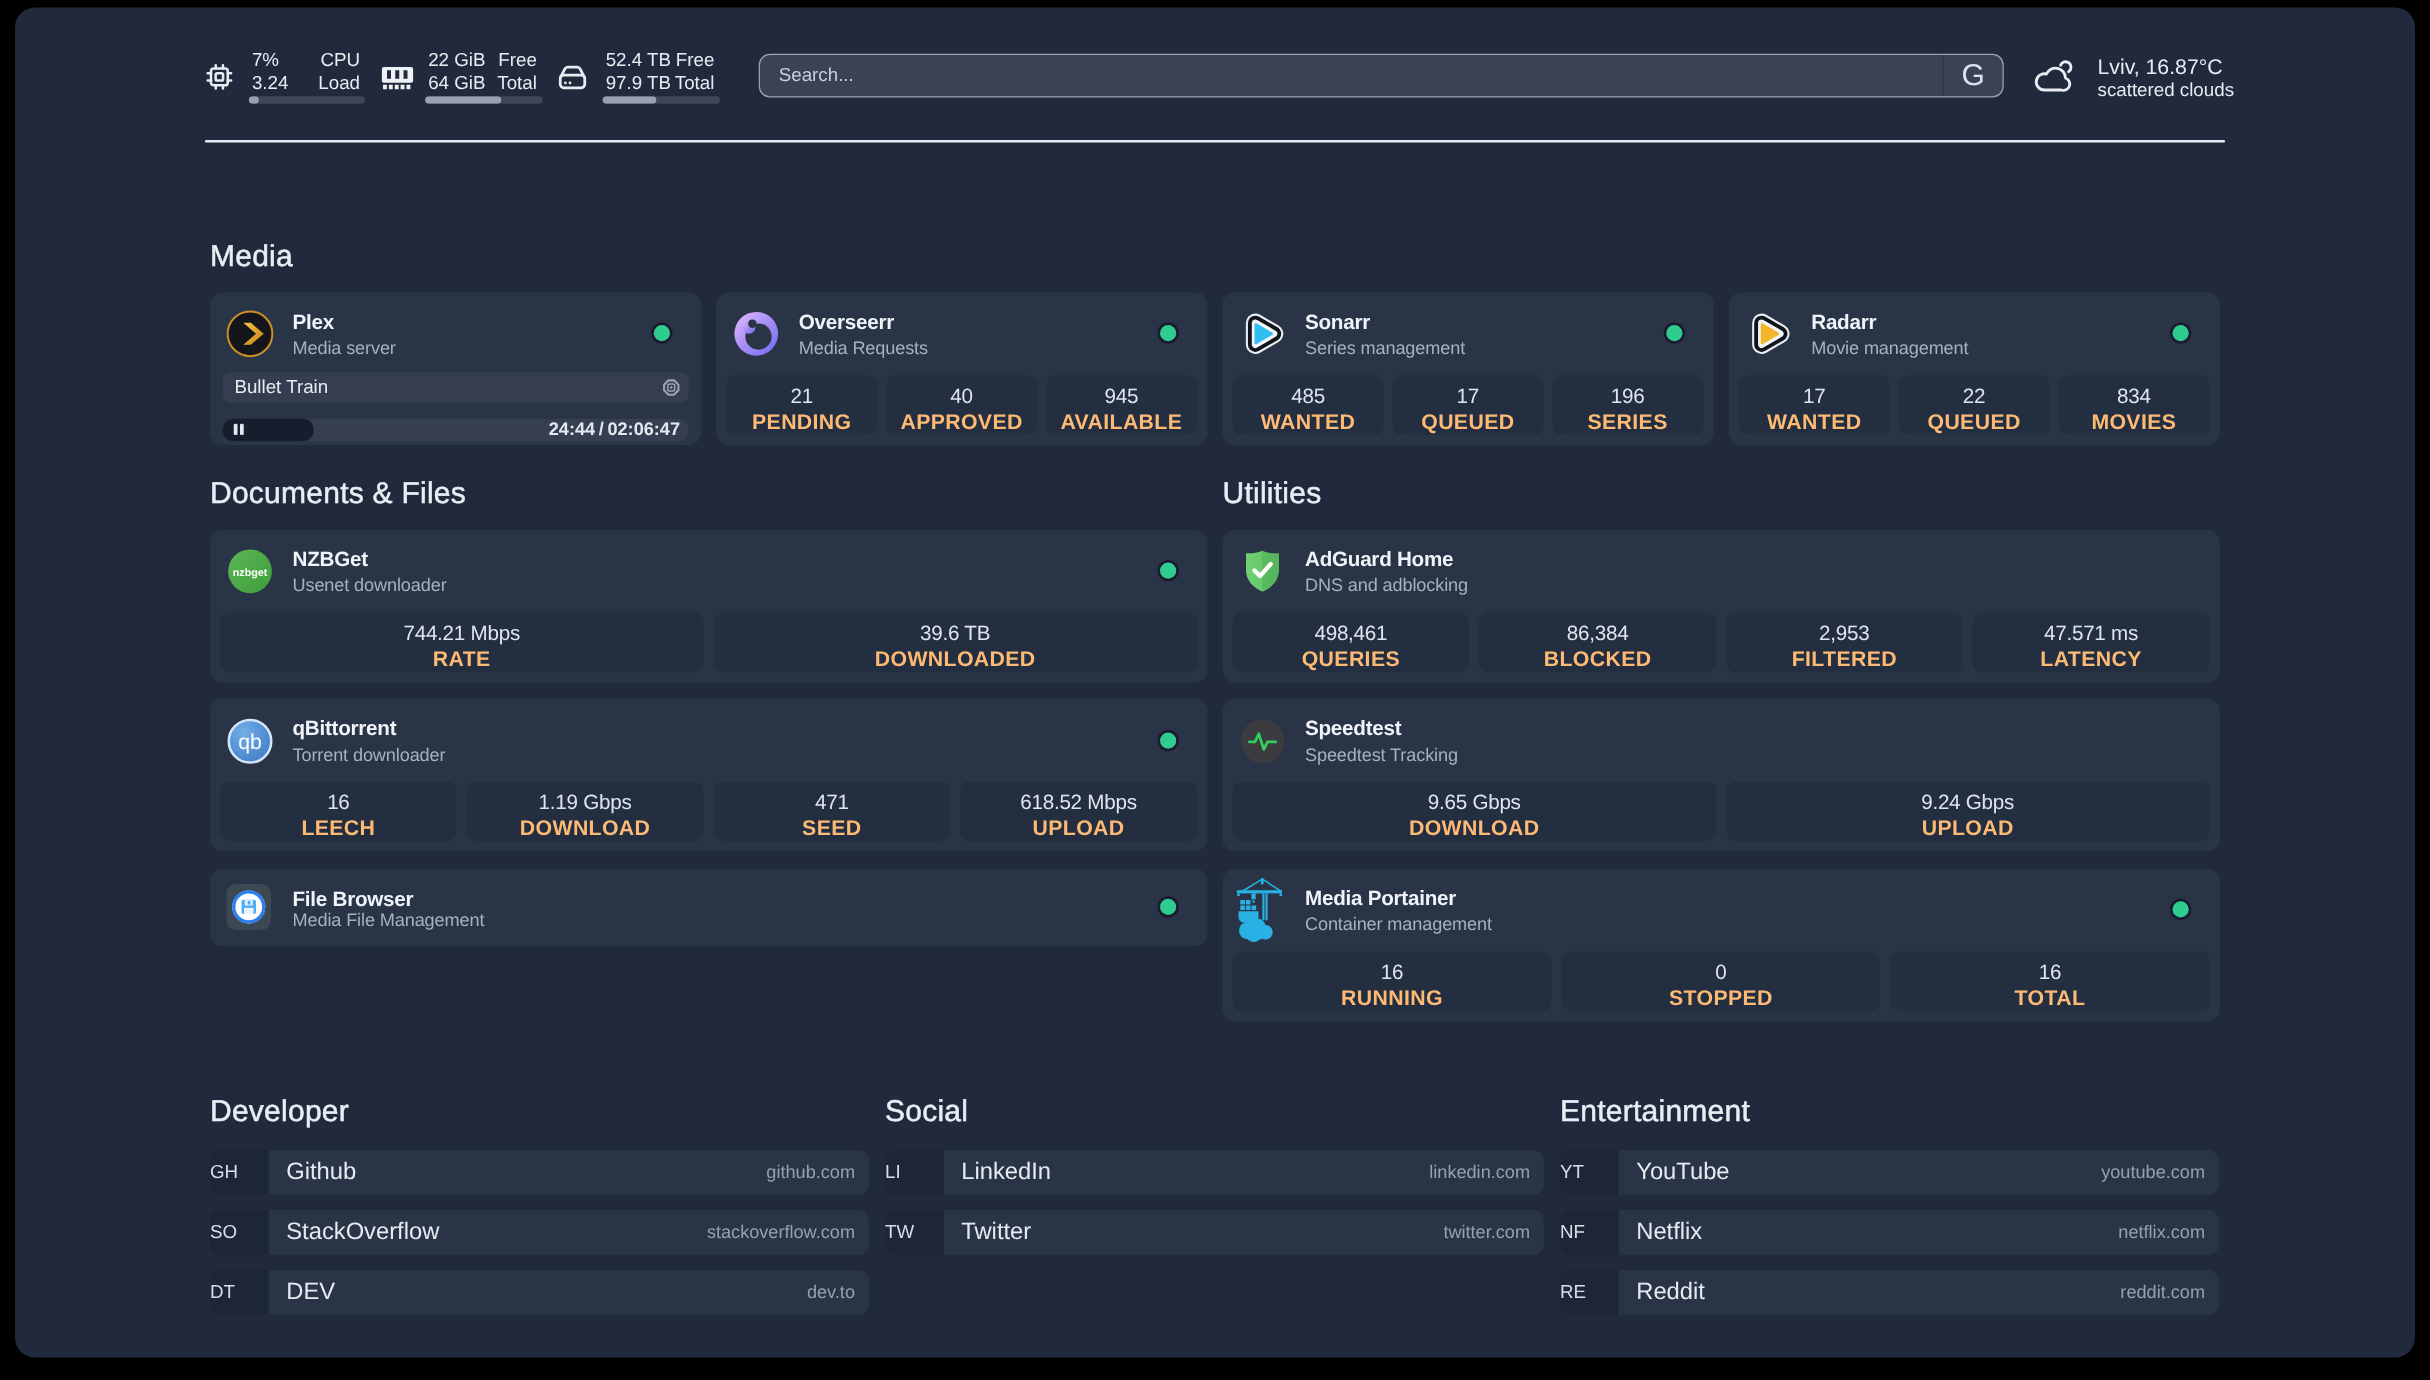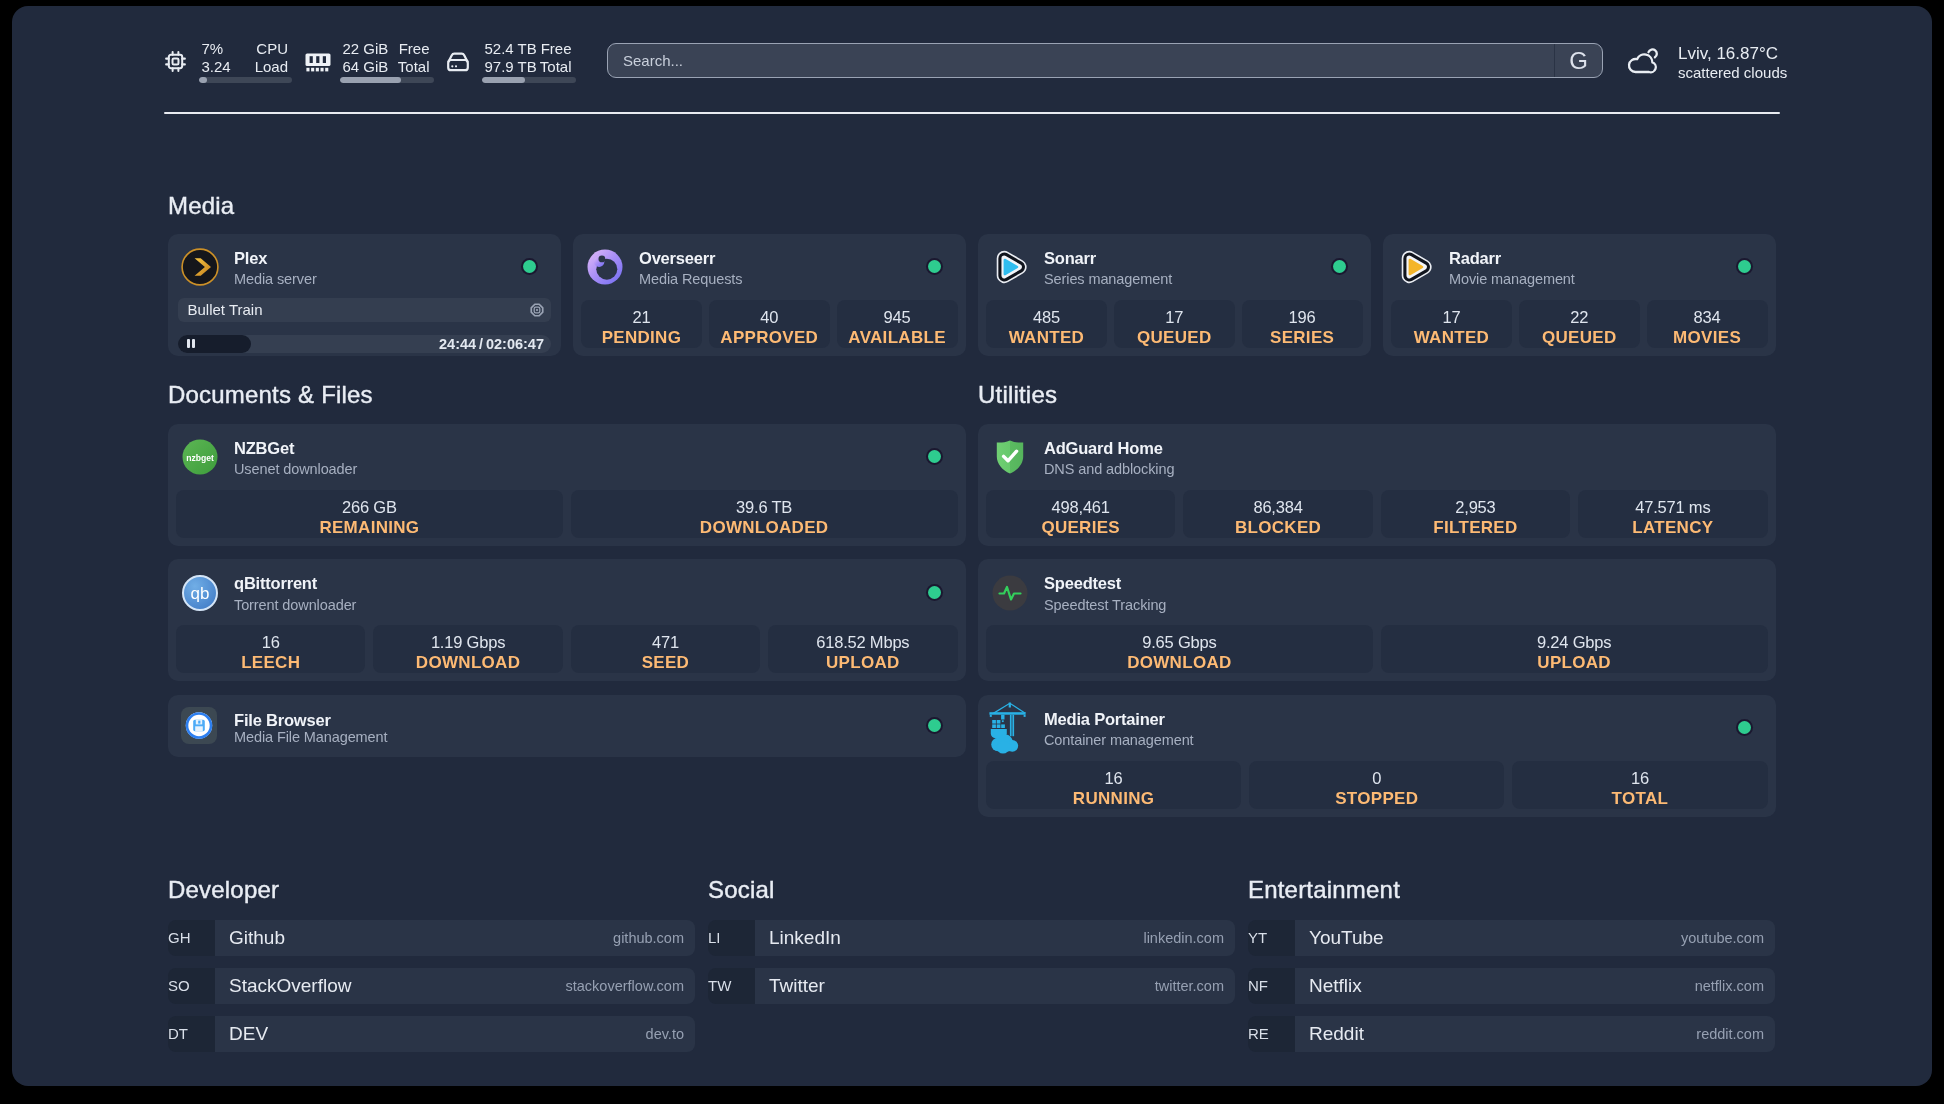--- a/index.html
+++ b/index.html
@@ -264,22 +264,22 @@
       </linearGradient>
     </defs>
     <circle cx="19" cy="19" r="17.5" fill="url(#nzg)"></circle>
     <text x="19" y="22.5" text-anchor="middle" font-size="8.6" font-weight="bold" fill="#ffffff" font-family="Liberation Sans, sans-serif">nzbget</text>
   </svg>
   <div class="title">NZBGet</div>
   <div class="sub">Usenet downloader</div>
   <div class="dot"></div>
   <div class="stats g8">
     <div class="stat">
-          <div class="v">266 GB</div>
-          <div class="l">REMAINING</div>
+          <div class="v">744.21 Mbps</div>
+          <div class="l">RATE</div>
         </div>
     <div class="stat">
           <div class="v">39.6 TB</div>
           <div class="l">DOWNLOADED</div>
         </div>
   </div>
 </div>
 
 <div class="card" style="left:156px;top:553px;width:797.5px;height:122px">
   <svg class="icon" viewBox="0 0 38 38">

